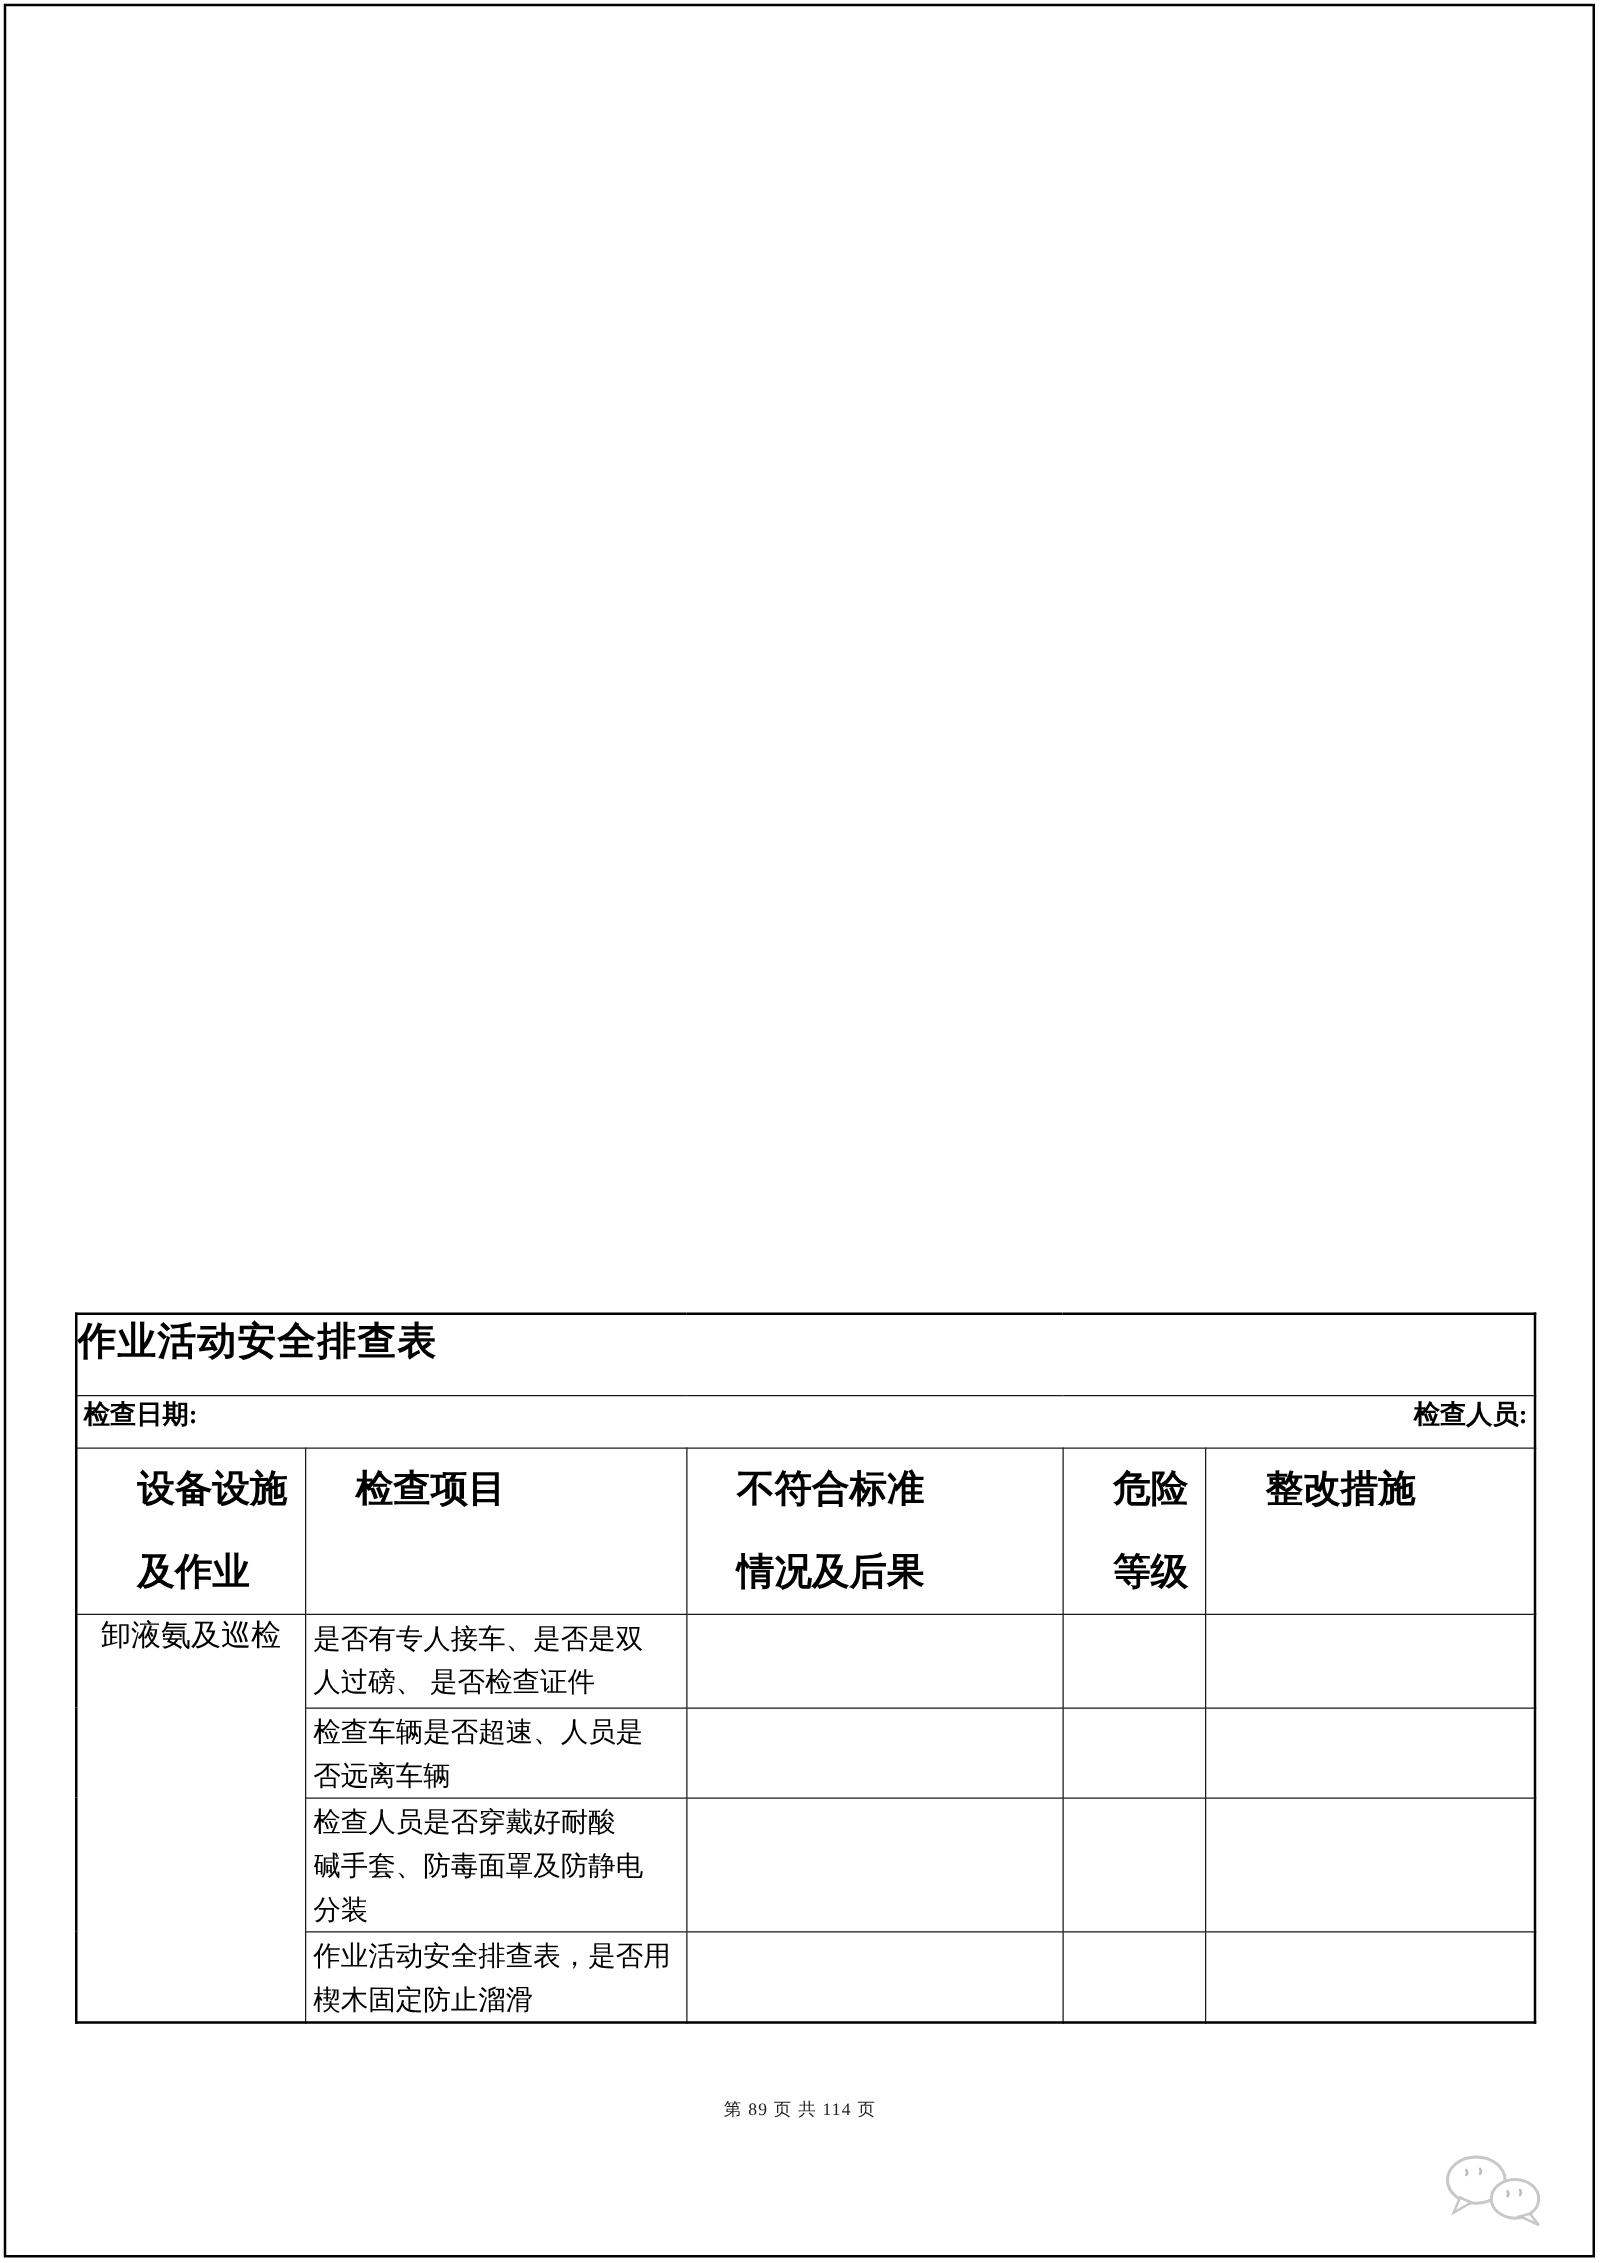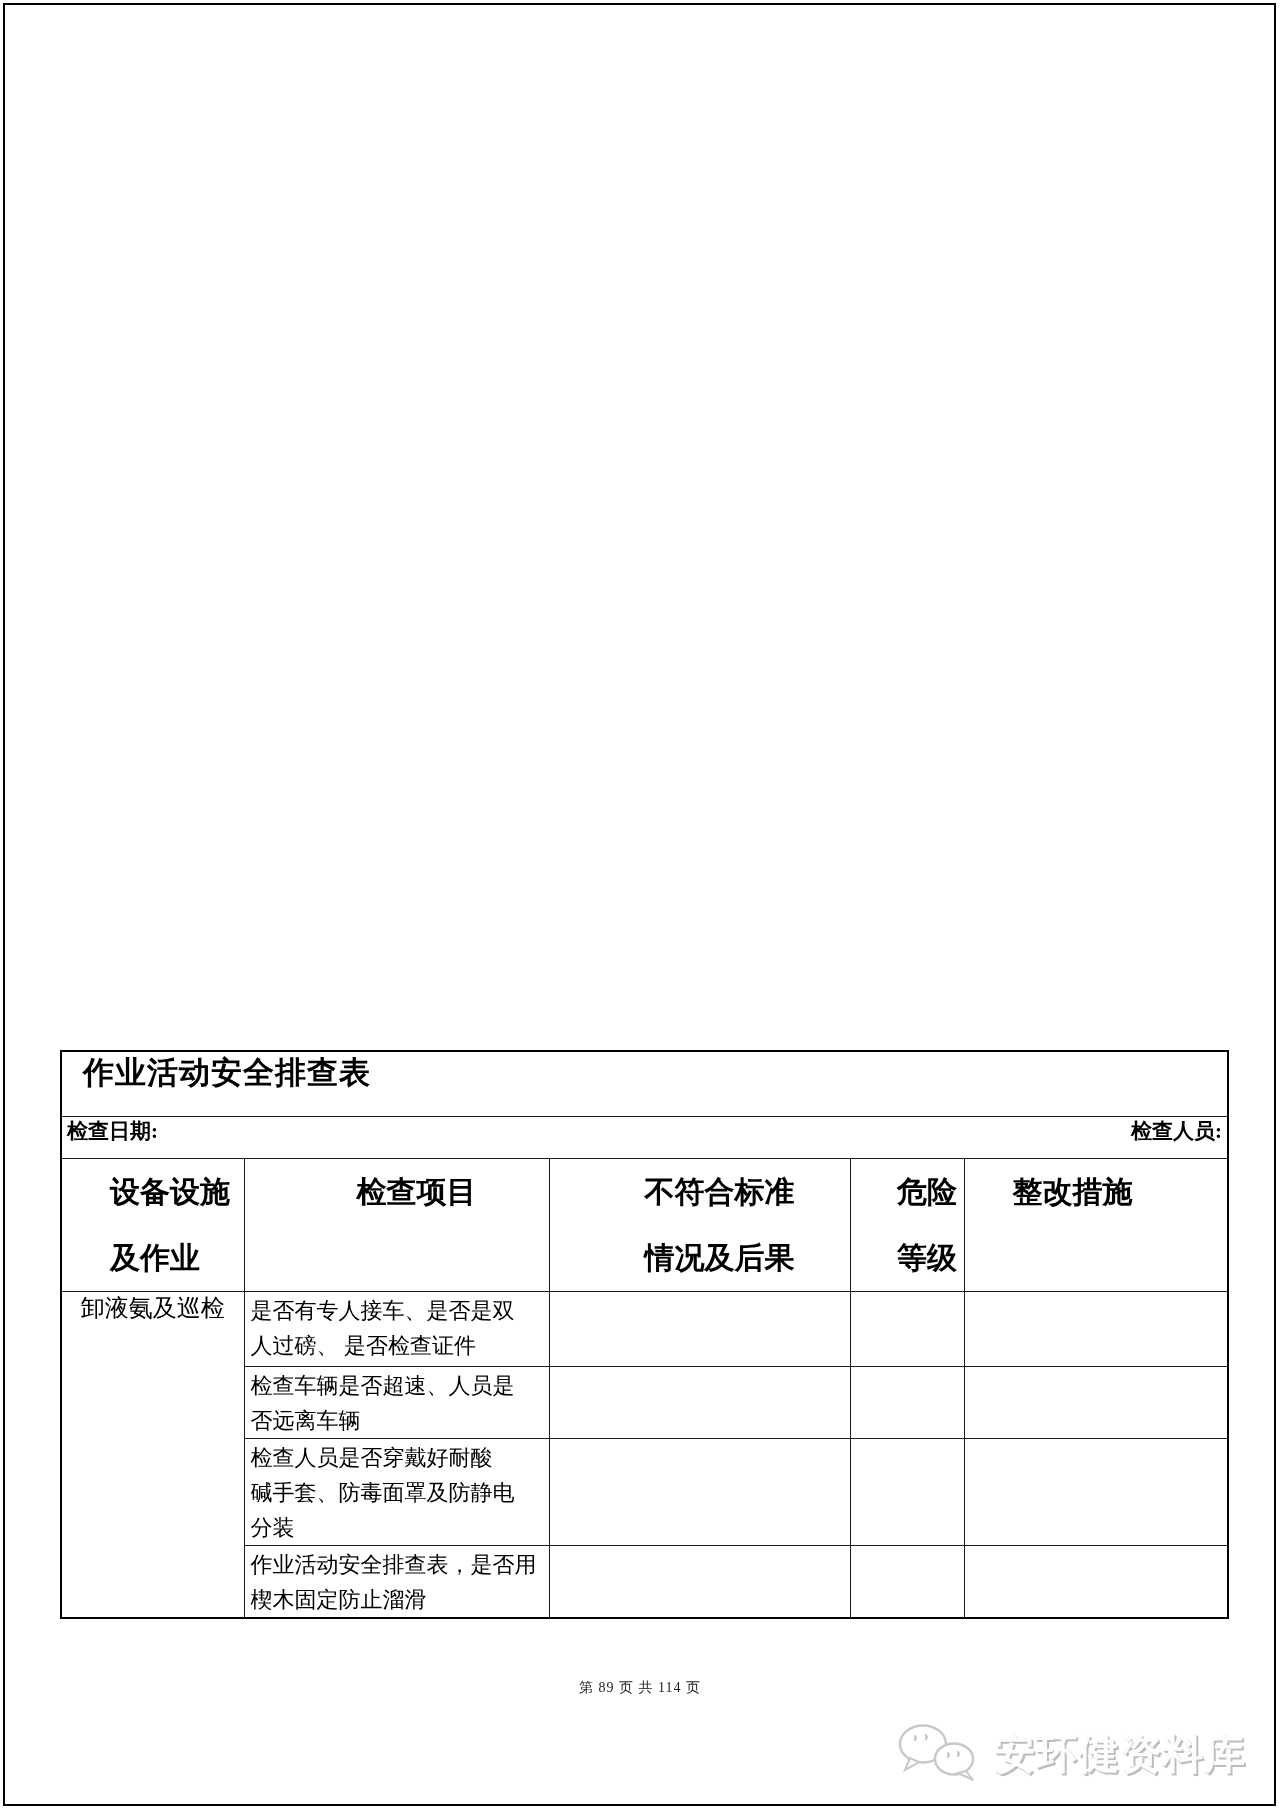--- a/index.html
+++ b/index.html
@@ -30,41 +30,41 @@
   table.inspect td {
     border: 1px solid #1a1a1a;
     vertical-align: top;
     overflow: hidden;
   }
   td.title-cell {
     height: 65px;
     font-size: 31px;
     font-weight: 600;
     vertical-align: middle;
-    padding-left: 21px;
+    padding-left: 0;
     letter-spacing: 1px;
   }
   td.daterow-cell {
     height: 42px;
     vertical-align: middle;
     padding: 0 5px;
   }
   .daterow-flex {
     display: flex;
     justify-content: space-between;
     align-items: flex-start;
     font-size: 21px;
     font-weight: 600;
   }
   td.hcell {
     height: 133px;
     vertical-align: middle;
     font-size: 30px;
     font-weight: 600;
-    text-align: center;
+    text-align: left;
   }
   td.hcell .line { line-height: 66px; margin-left: 40px; }
   td.hcell.left-align { text-align: left; padding-left: 8px; }
   td.category-cell {
     vertical-align: middle;
     text-align: center;
     font-size: 24px;
     padding: 0 16px;
   }
   td.item-cell {
@@ -209,14 +209,13 @@
       <g fill="#ffffff" stroke="#c8c8c8" stroke-width="2.4">
         <ellipse cx="62" cy="37" rx="19" ry="15.5"></ellipse>
         <path d="M74 49 L81 58 L66 51 Z" stroke-width="2"></path>
       </g>
       <g fill="none" stroke="#bdbdbd" stroke-width="2" stroke-linecap="round">
         <path d="M56 31 q1.5 2 0 4"></path>
         <path d="M66 30 q1.5 2 0 4"></path>
       </g>
     </svg>
   </span>
-  <span class="watermark-text">安环健资料库</span>
 </div>
 
 </body></html>

